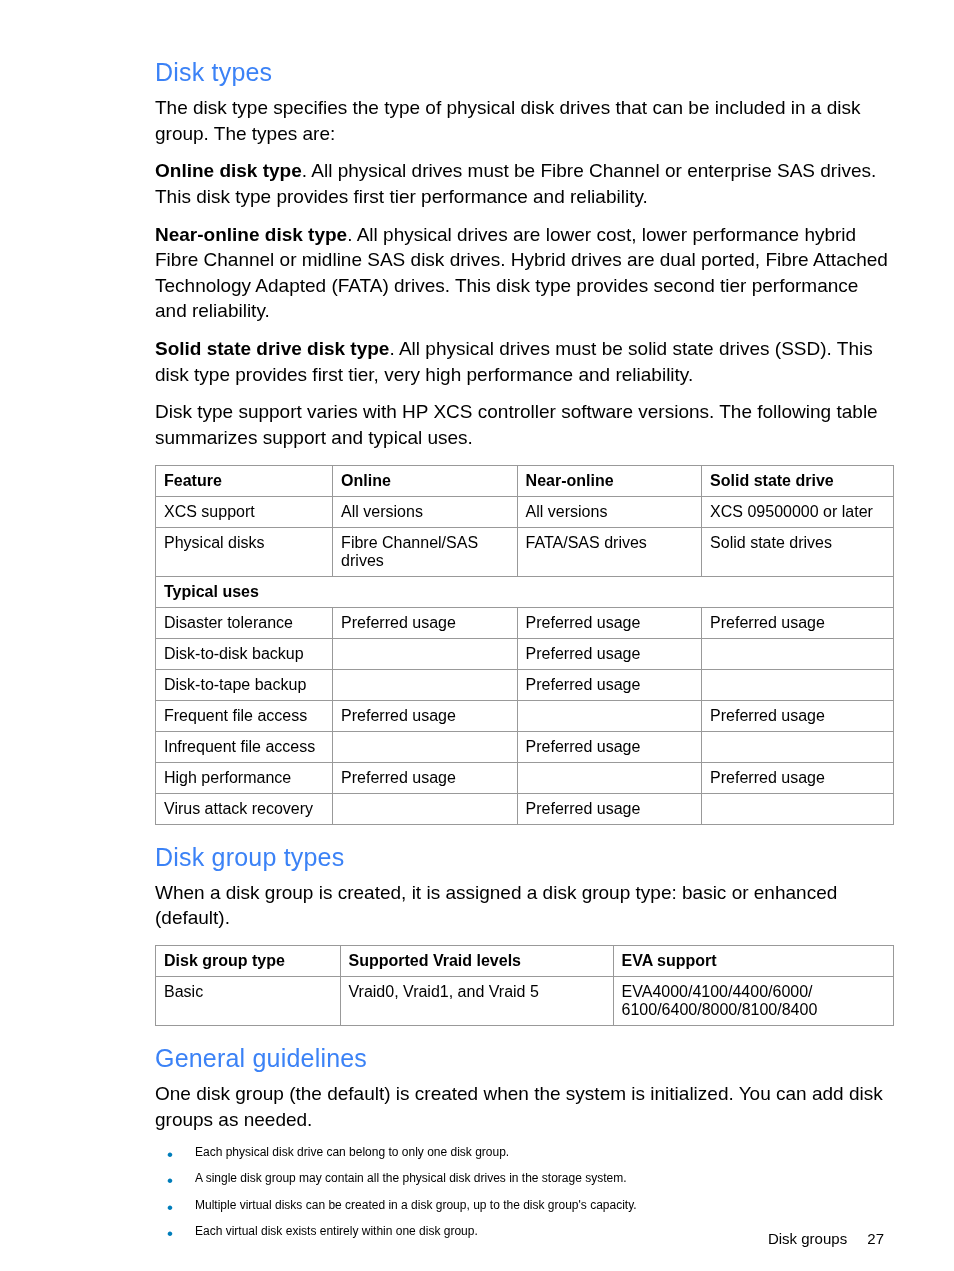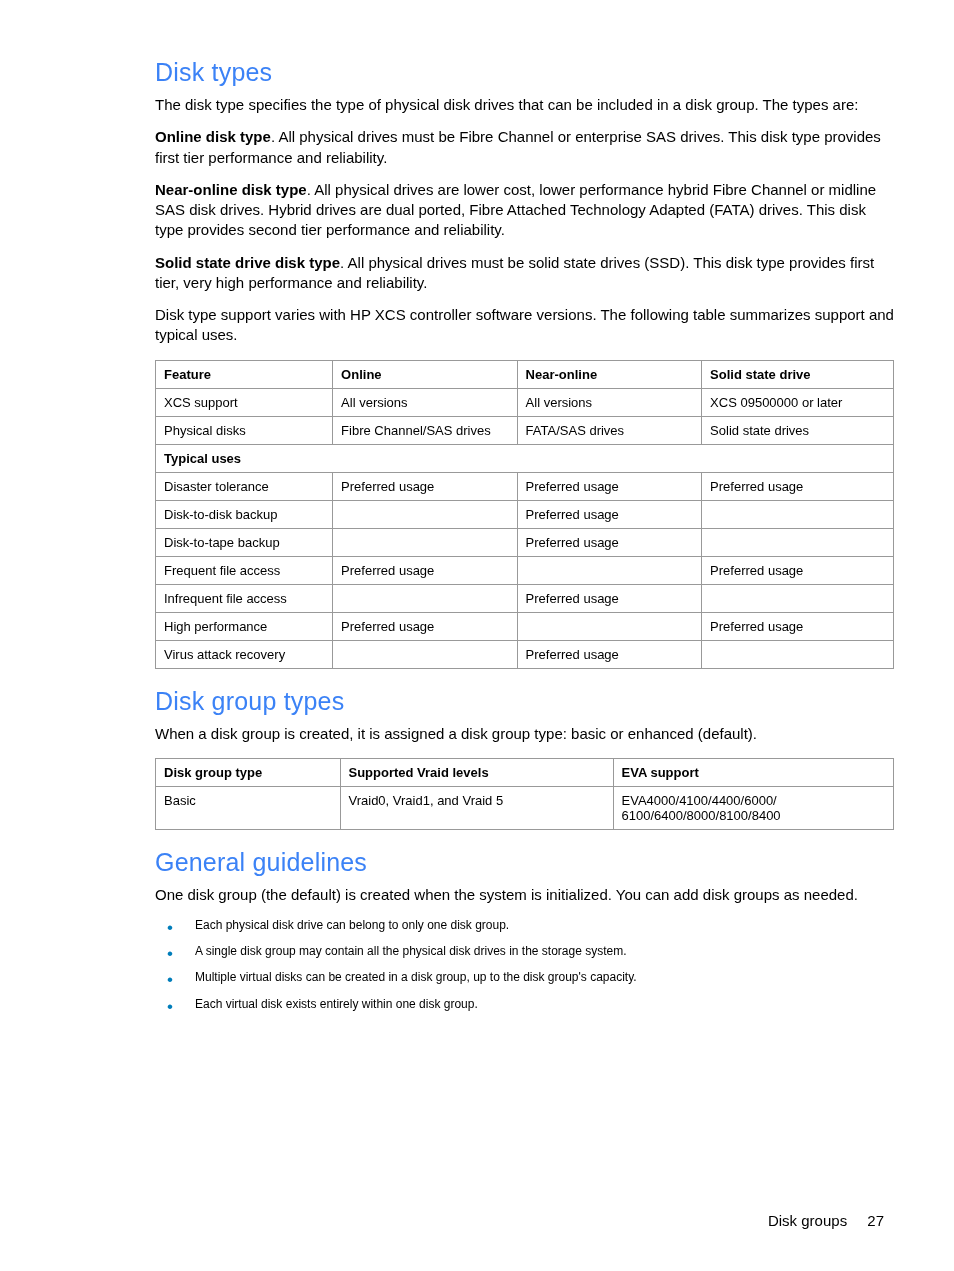--- a/index.html
+++ b/index.html
@@ -20,33 +20,33 @@
   }
   h2.section {
     font-family: Arial, Helvetica, sans-serif;
     font-weight: 400;
     color: #3b82f6;
     font-size: 25px;
     margin: 0 0 8px 0;
     letter-spacing: 0.2px;
   }
   p.body {
-    font-size: 15px;
+    font-size: 19px;
     line-height: 1.35;
     margin: 0 0 12px 0;
     font-weight: 400;
   }
   .bold {
     font-weight: 700;
   }
   table {
     border-collapse: collapse;
     width: 100%;
     margin: 14px 0 18px 0;
-    font-size: 13px;
+    font-size: 16px;
   }
   table th, table td {
     border: 1px solid #999;
     padding: 6px 8px;
     text-align: left;
     vertical-align: top;
     font-weight: 400;
   }
   table th {
     font-weight: 700;

